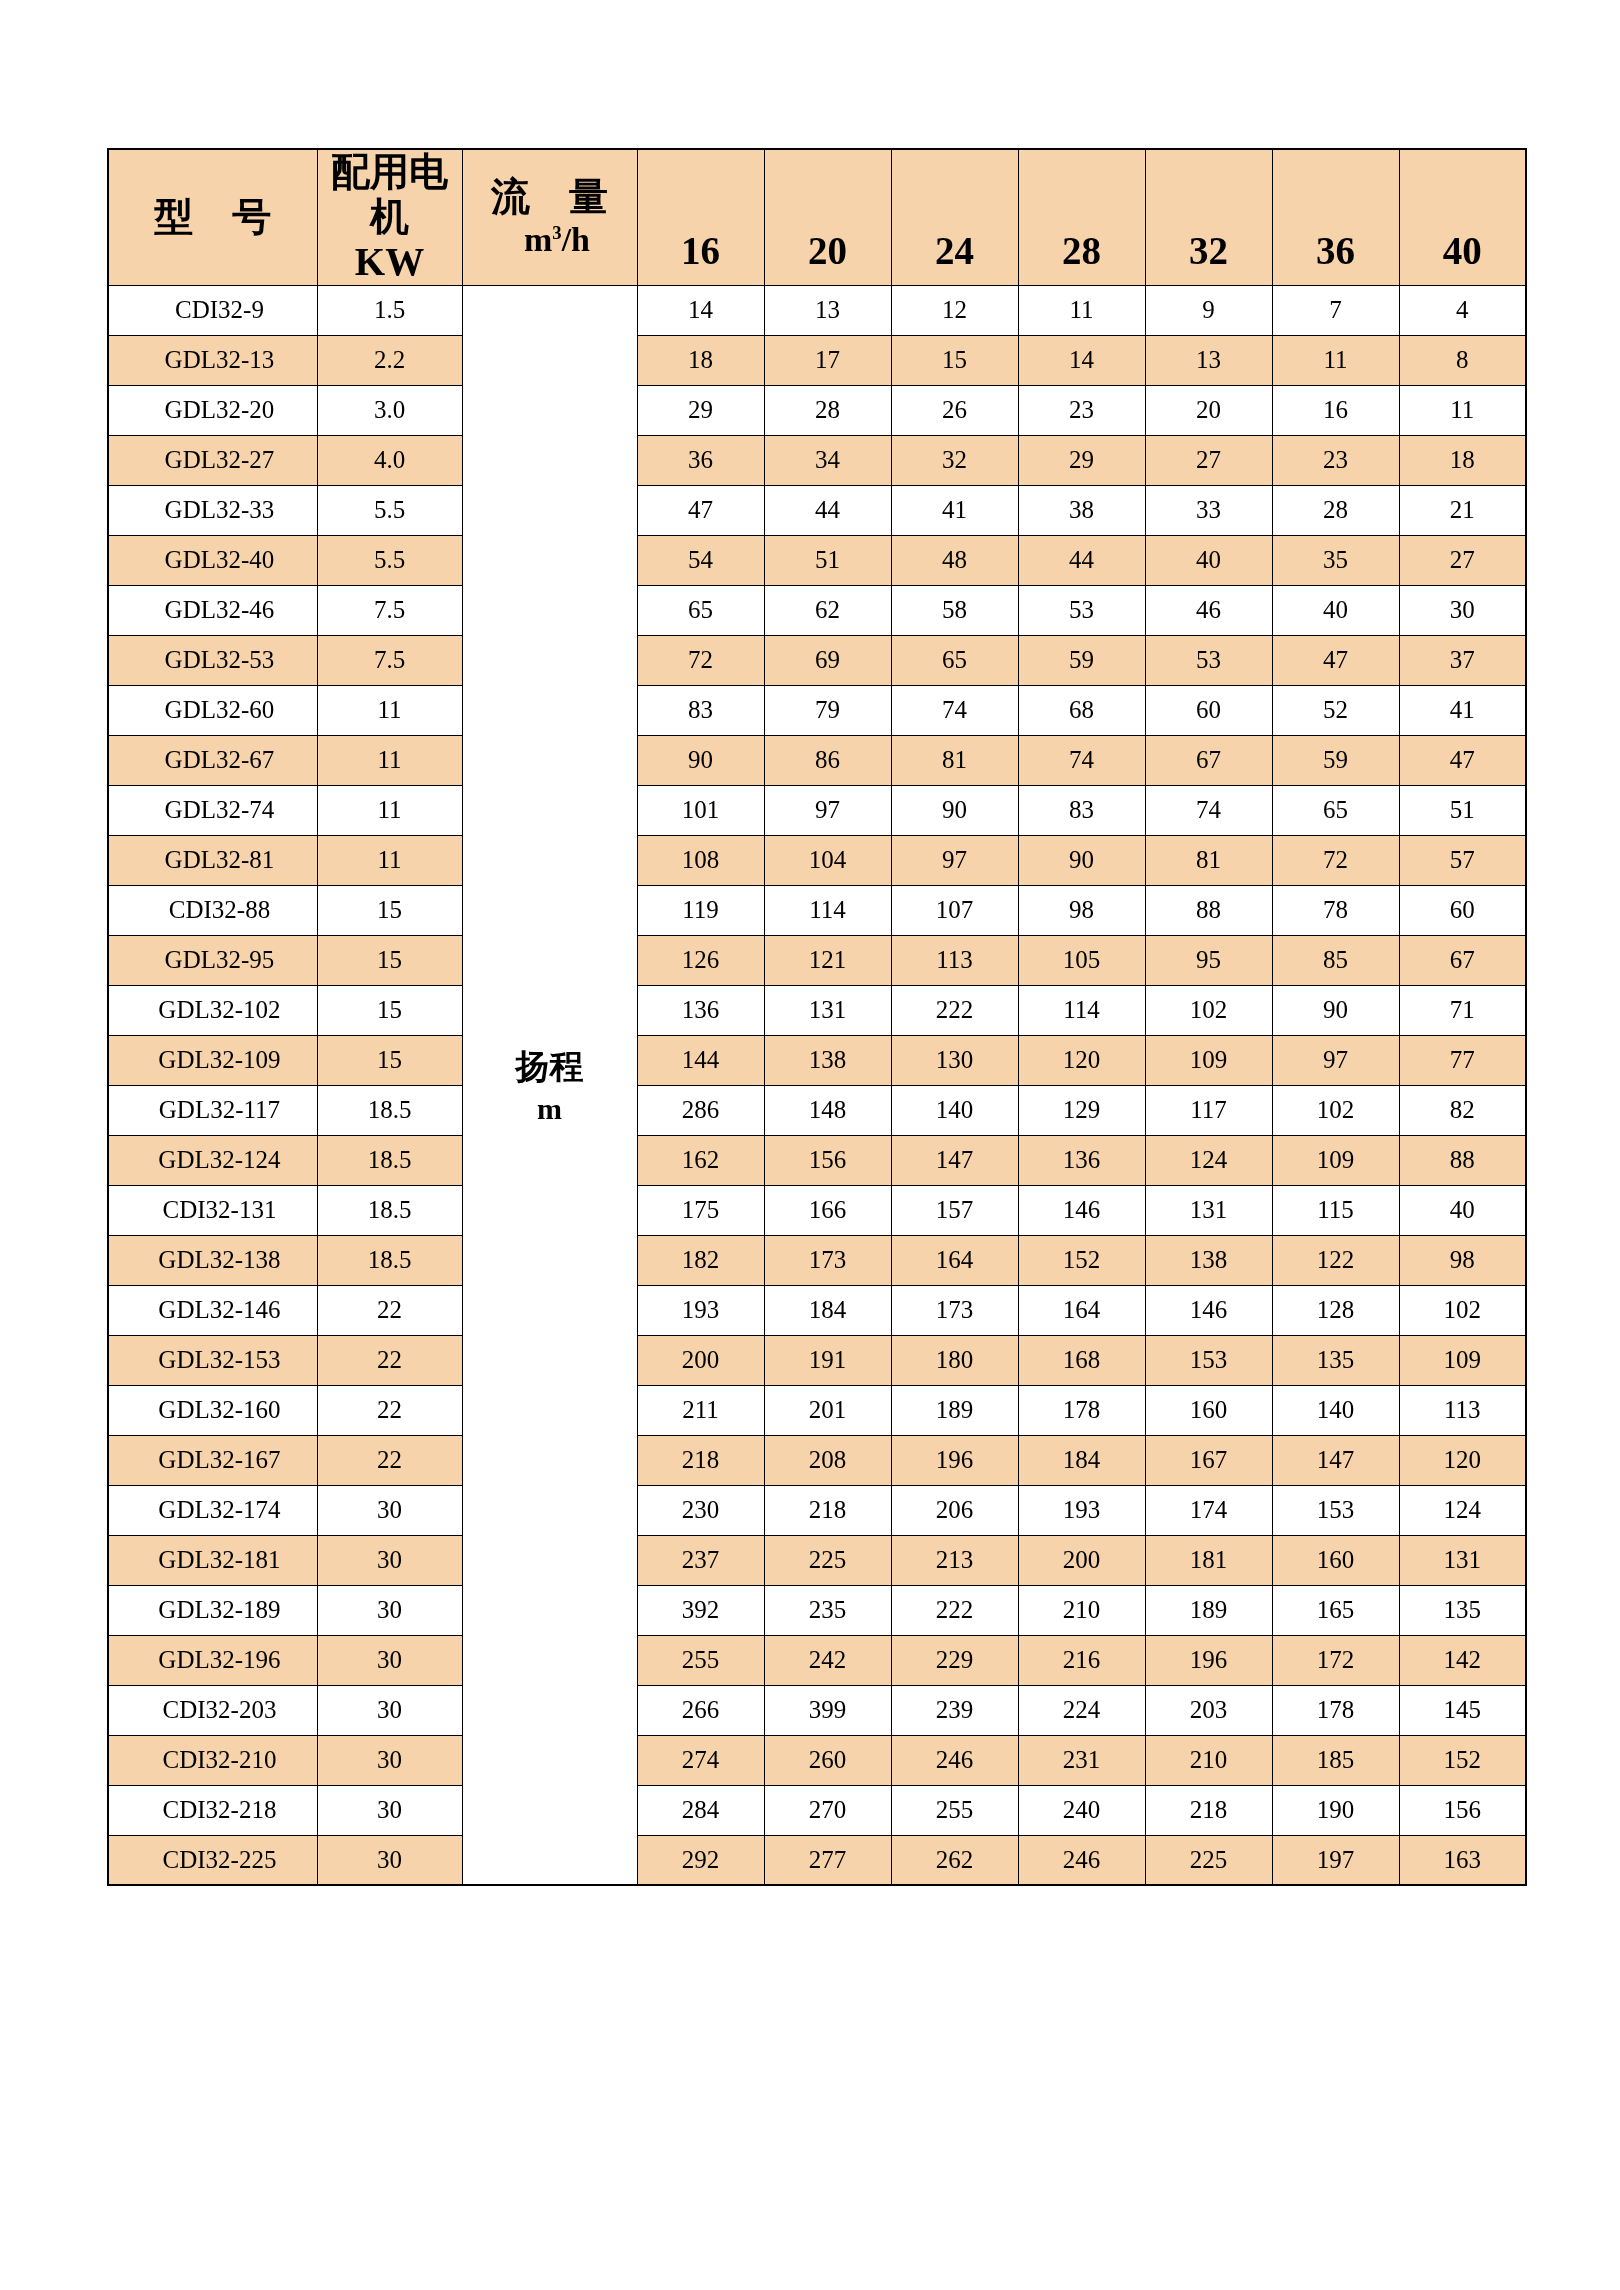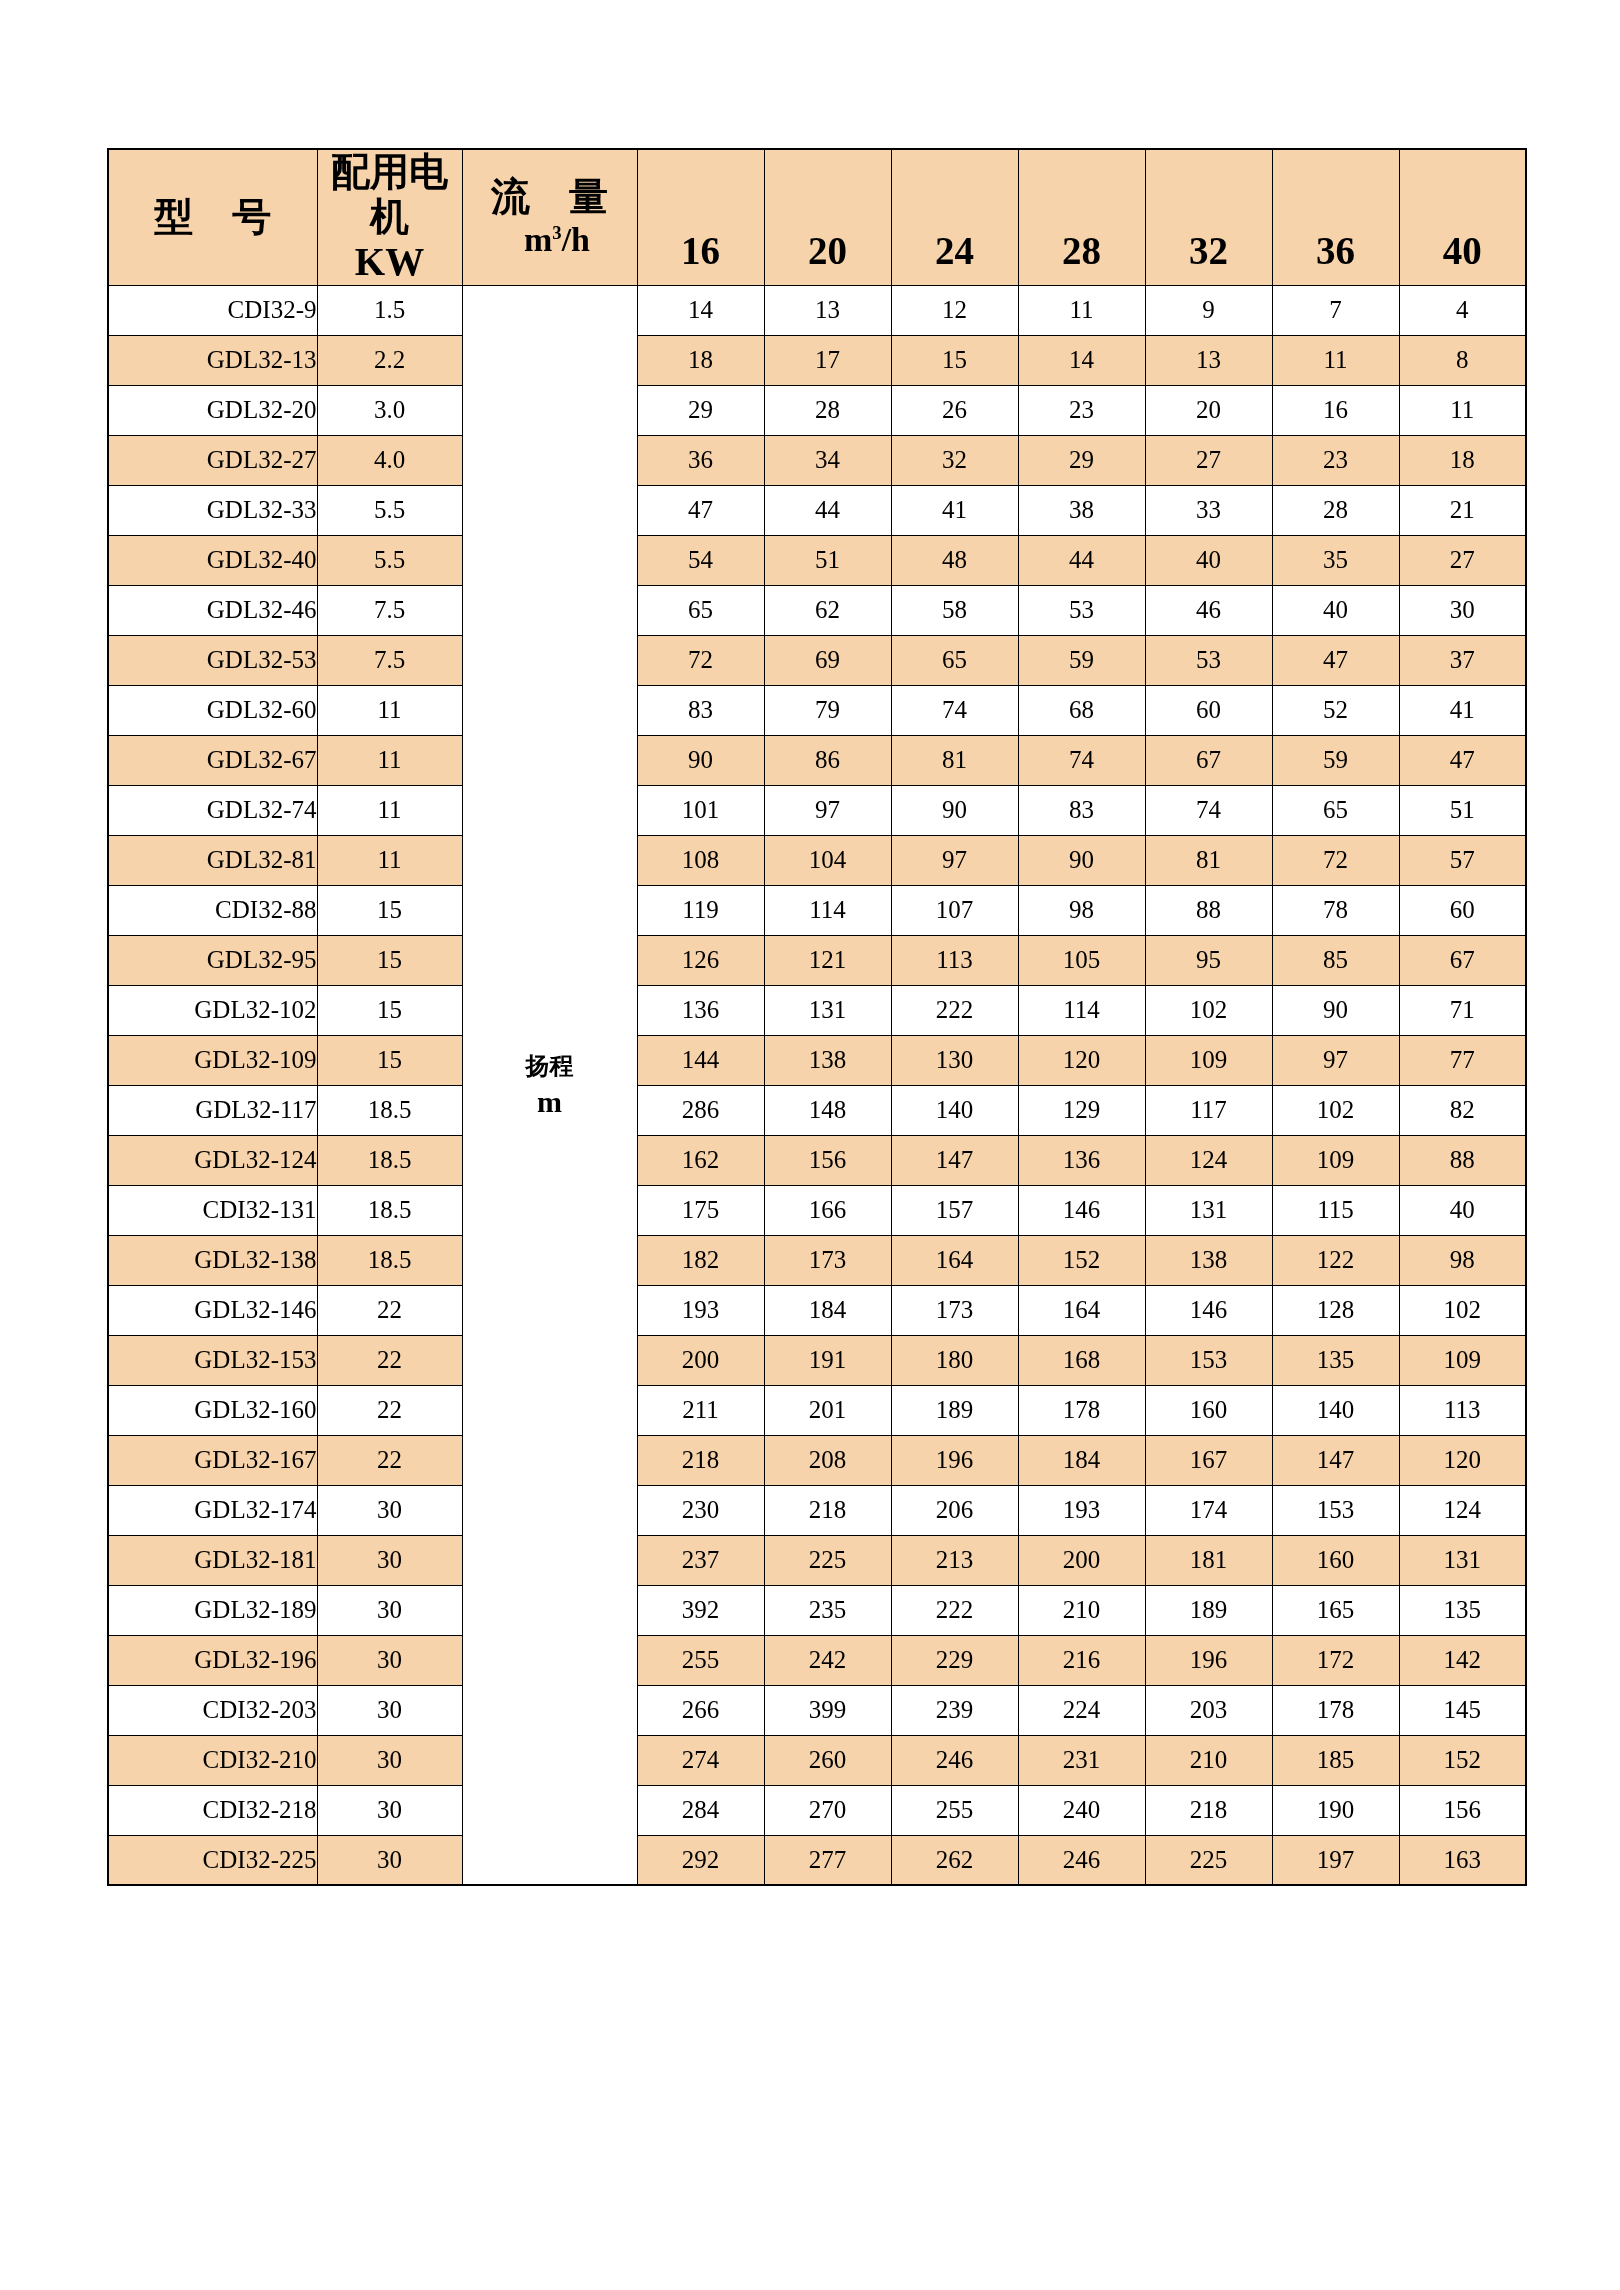--- a/index.html
+++ b/index.html
@@ -48,28 +48,28 @@
     padding-left:15px;
   }
   .pump th .unit sup{font-size:0.55em;}
   .pump tbody tr{height:50px;}
   .pump tbody td{
     font-size:25px;
     background:#ffffff;
   }
   .pump tbody tr.stripe td{background:var(--stripe);}
   .pump td.model{
-    text-align:right;
+    text-align:center;
     padding-left:13.4px;
   }
   .pump td.head-unit{
     background:#ffffff;
     font-weight:bold;
   }
-  .pump td.head-unit .hu1{font-size:24px;line-height:1.4;}
+  .pump td.head-unit .hu1{font-size:34px;line-height:1.4;}
   .pump td.head-unit .hu2{font-size:30px;line-height:1.2;}
 </style>
 </head>
 <body>
 
 <table class="pump">
   <colgroup>
     <col style="width:209px">
     <col style="width:145px">
     <col style="width:175px">

